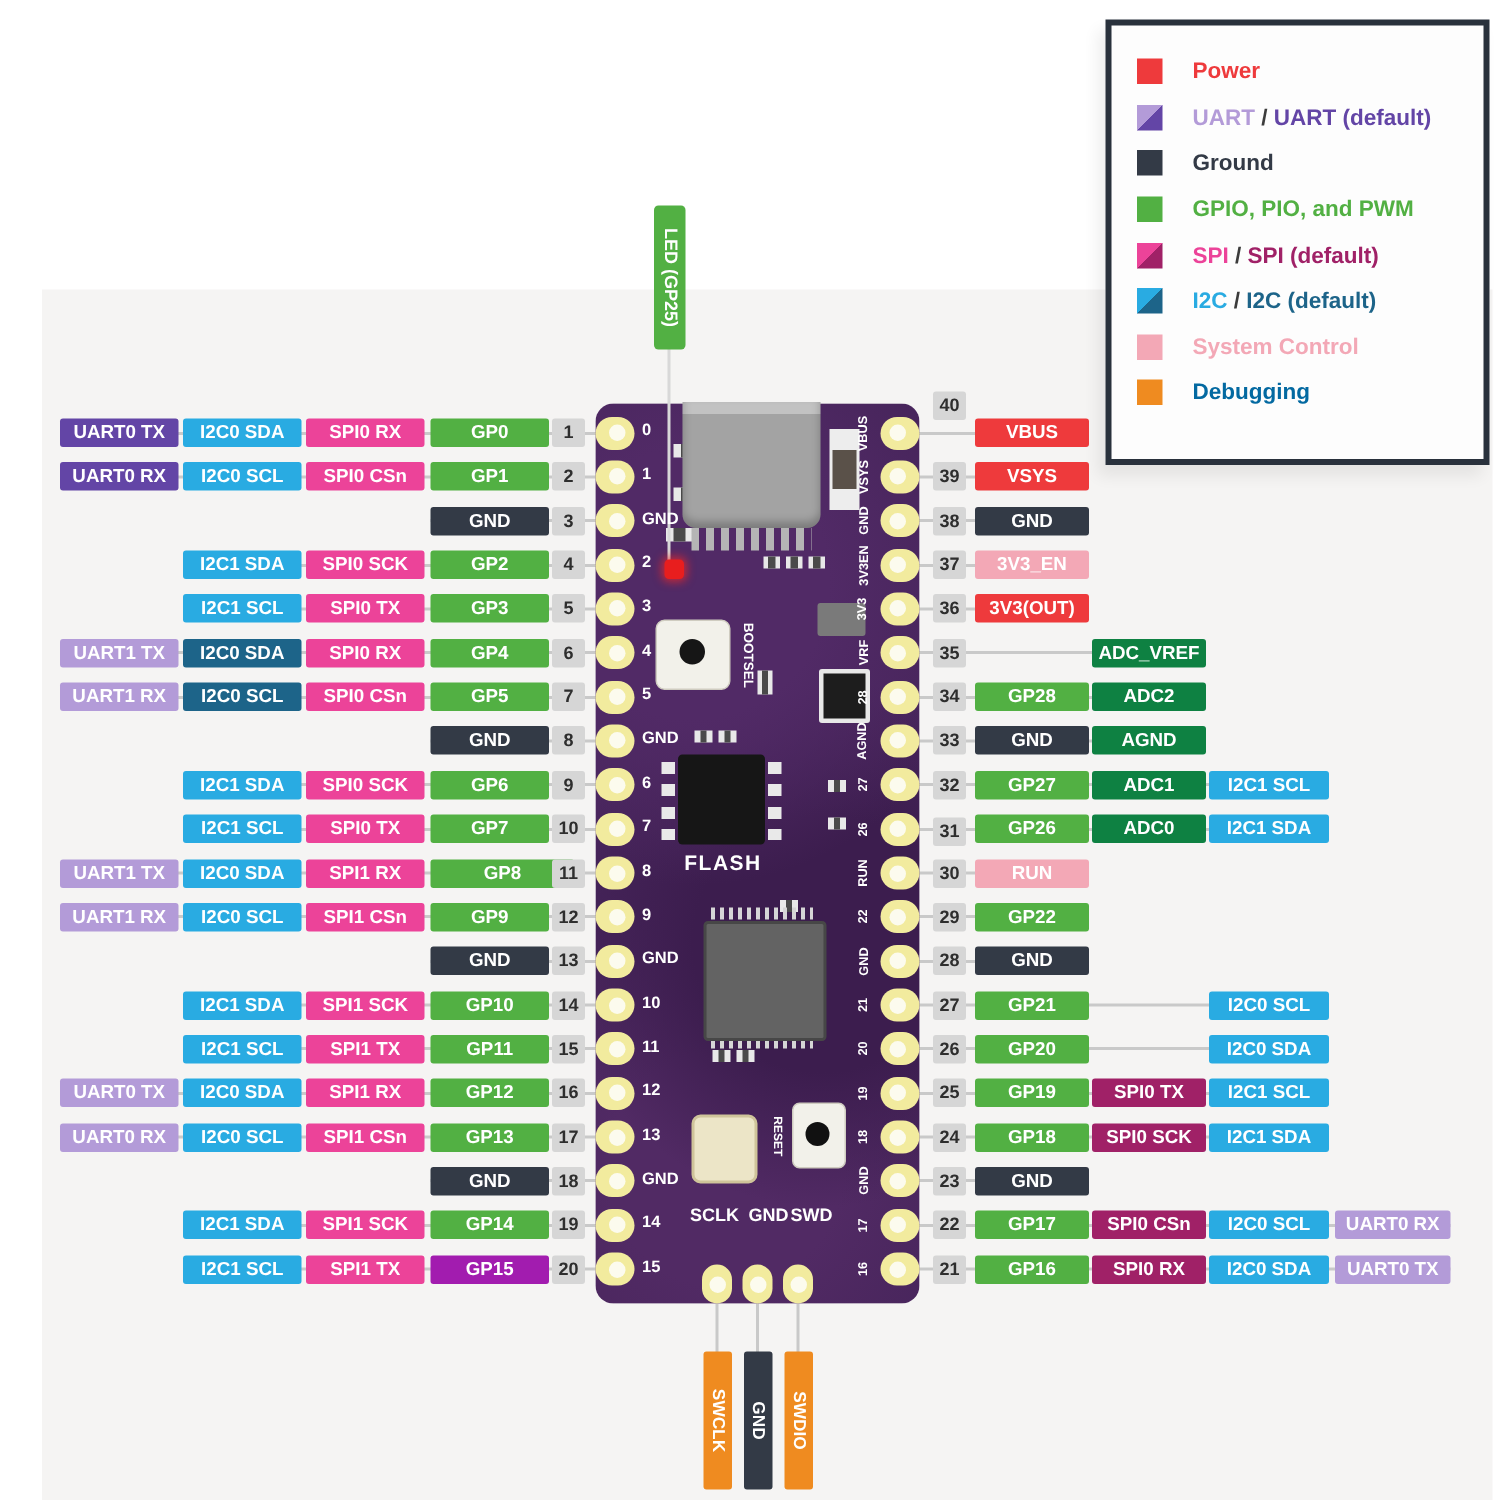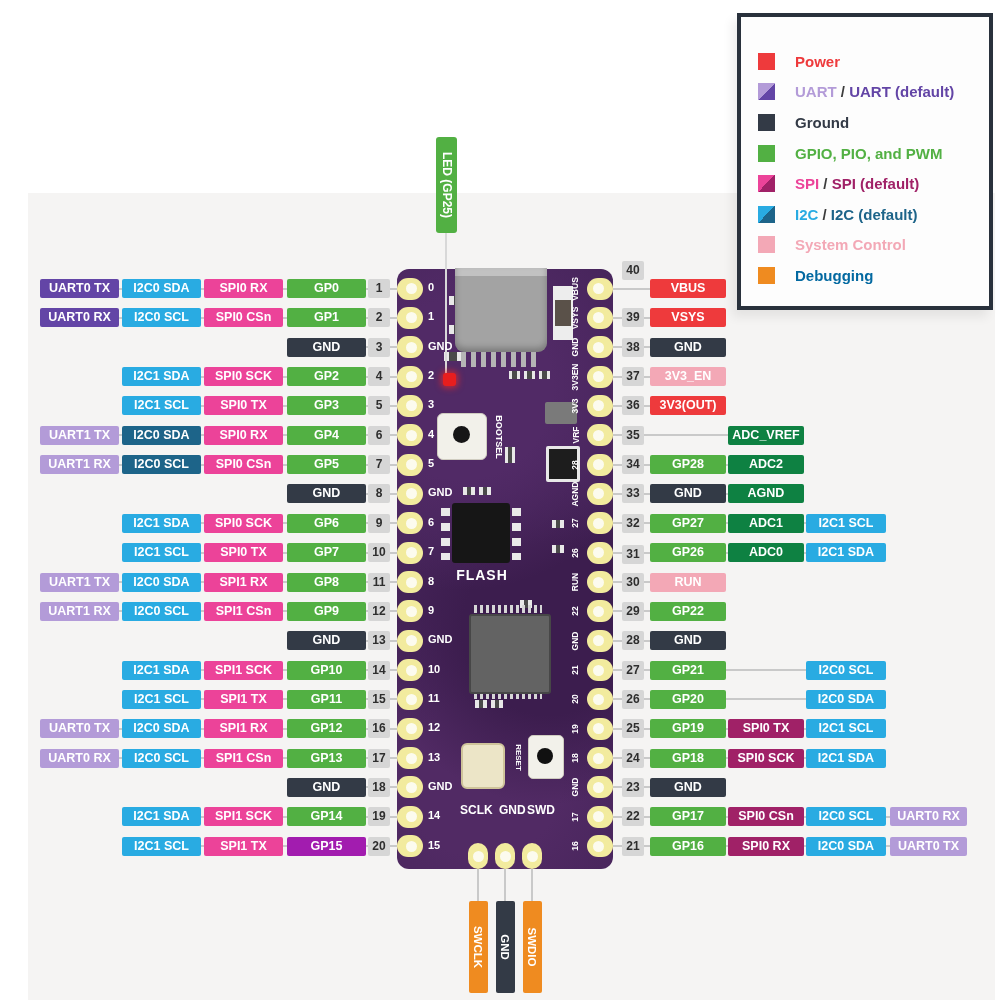--- a/index.html
+++ b/index.html
@@ -55,21 +55,21 @@
   #diode{left:553px;top:286px;width:20px;height:54px;background:#ededed;z-index:4;
          display:flex;align-items:center;justify-content:center;}
   #diode i{display:block;width:16px;height:26px;background:#5a5149;}
   .swd-line{width:2px;background:#c9c9c9;z-index:1;}
   .swd-label{width:19px;height:92px;border-radius:2px;z-index:2;}
   .swd-label span{color:#fff;font-size:11.5px;font-weight:bold;}
   
   #legend{left:737px;top:13px;width:248px;height:289px;background:#fdfdfd;border:4px solid #29313c;
           z-index:10;box-shadow:-5px 7px 10px rgba(0,0,0,.07);
           display:flex;flex-direction:column;justify-content:center;padding-left:0;}
-  .leg-row{display:flex;align-items:flex-end;height:30.6px;}
+  .leg-row{display:flex;align-items:flex-start;height:30.6px;}
   .leg-sw{width:17px;height:17px;margin-left:17px;flex:0 0 17px;}
   .leg-tx{margin-left:20px;font-size:15px;font-weight:600;white-space:nowrap;}
 </style>
 </head>
 <body>
 
 <div id="canvas">
   <div id="gray-band" class="abs"></div>
 
   <div id="pin-rows" class="abs" style="left:0;top:0;width:1000px;height:1000px;">
@@ -120,21 +120,21 @@
       <div class="abs pchip" style="left: 368px; top: 513.8px;">9</div>
       <div class="abs rowline" style="left: 122px; top: 551.65px; width: 290px;"></div>
       <div class="abs fbox" style="left: 122px; top: 543.15px; width: 79px; background: rgb(41, 171, 226);">I2C1 SCL</div>
       <div class="abs fbox" style="left: 204px; top: 543.15px; width: 79px; background: rgb(236, 67, 153);">SPI0 TX</div>
       <div class="abs fbox" style="left: 287px; top: 543.15px; width: 79px; background: rgb(82, 176, 67);">GP7</div>
       <div class="abs pchip" style="left: 368px; top: 543.15px;">10</div>
       <div class="abs rowline" style="left: 40px; top: 581px; width: 372px;"></div>
       <div class="abs fbox" style="left: 40px; top: 572.5px; width: 79px; background: rgb(179, 155, 216);">UART1 TX</div>
       <div class="abs fbox" style="left: 122px; top: 572.5px; width: 79px; background: rgb(41, 171, 226);">I2C0 SDA</div>
       <div class="abs fbox" style="left: 204px; top: 572.5px; width: 79px; background: rgb(236, 67, 153);">SPI1 RX</div>
-      <div class="abs fbox" style="left: 287px; top: 572.5px; width: 79px; background: rgb(82, 176, 67);">GP8</div>
+      <div class="abs fbox" style="left: 287px; top: 572.5px; width: 96px; background: rgb(82, 176, 67);">GP8</div>
       <div class="abs pchip" style="left: 368px; top: 572.5px;">11</div>
       <div class="abs rowline" style="left: 40px; top: 610.35px; width: 372px;"></div>
       <div class="abs fbox" style="left: 40px; top: 601.85px; width: 79px; background: rgb(179, 155, 216);">UART1 RX</div>
       <div class="abs fbox" style="left: 122px; top: 601.85px; width: 79px; background: rgb(41, 171, 226);">I2C0 SCL</div>
       <div class="abs fbox" style="left: 204px; top: 601.85px; width: 79px; background: rgb(236, 67, 153);">SPI1 CSn</div>
       <div class="abs fbox" style="left: 287px; top: 601.85px; width: 79px; background: rgb(82, 176, 67);">GP9</div>
       <div class="abs pchip" style="left: 368px; top: 601.85px;">12</div>
       <div class="abs rowline" style="left: 287px; top: 639.7px; width: 125px;"></div>
       <div class="abs fbox" style="left: 287px; top: 631.2px; width: 79px; background: rgb(51, 58, 70);">GND</div>
       <div class="abs pchip" style="left: 368px; top: 631.2px;">13</div>

